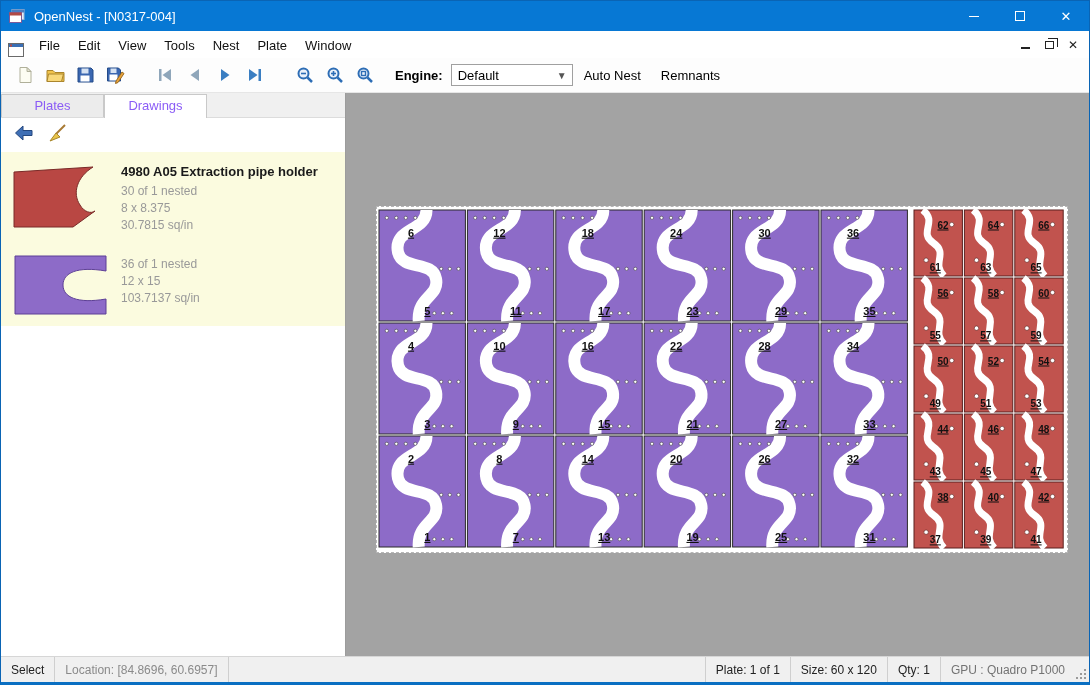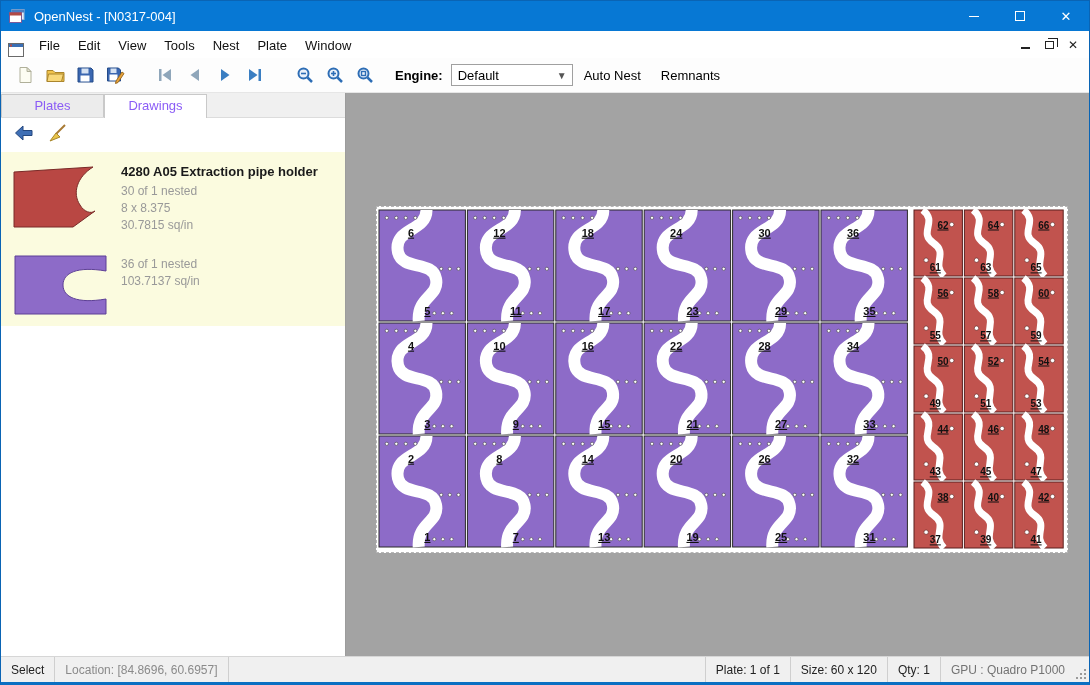--- a/index.html
+++ b/index.html
@@ -235,34 +235,35 @@
         </span>
       </div>
       <div class="parts-list">
         <div class="part-item">
           <div class="part-thumb">
             <svg width="84" height="64" viewBox="0 0 84 64">
               <path d="M1 6 L80 1 C64 11 59 27 67 39 C71 46 78 48 82 45 L60 61 L1 61 Z" fill="#b94743" stroke="#7a2a28" stroke-width="1"></path>
             </svg>
           </div>
           <div class="part-meta">
-            <div class="part-title">4280 A05 Extraction pipe holder</div>
+            <div class="part-title">4980 A05 Extraction pipe holder</div>
             <div class="part-sub">30 of 1 nested</div>
             <div class="part-sub">8 x 8.375</div>
             <div class="part-sub">30.7815 sq/in</div>
           </div>
         </div>
         <div class="part-item">
           <div class="part-thumb">
             <svg width="96" height="62" viewBox="0 0 96 62">
               <path d="M2 2 L93 2 L93 17 C64 12 50 19 50 31 C50 43 64 50 93 45 L93 60 L2 60 Z" fill="#8d6bc8" stroke="#5d3f96" stroke-width="1"></path>
             </svg>
           </div>
           <div class="part-meta">
             <div class="part-sub">36 of 1 nested</div>
+            <div class="part-sub">12 x 15</div>
             <div class="part-sub">103.7137 sq/in</div>
           </div>
         </div>
       </div>
     </div>
 
     <div class="canvas">
       <div class="sheet">
         <svg id="nest-svg" width="690" height="345" viewBox="0 0 690 345">
             <rect x="2" y="3" width="86.4" height="111" fill="#8d6bc8" stroke="#2a2a2a" stroke-width="1"></rect>

